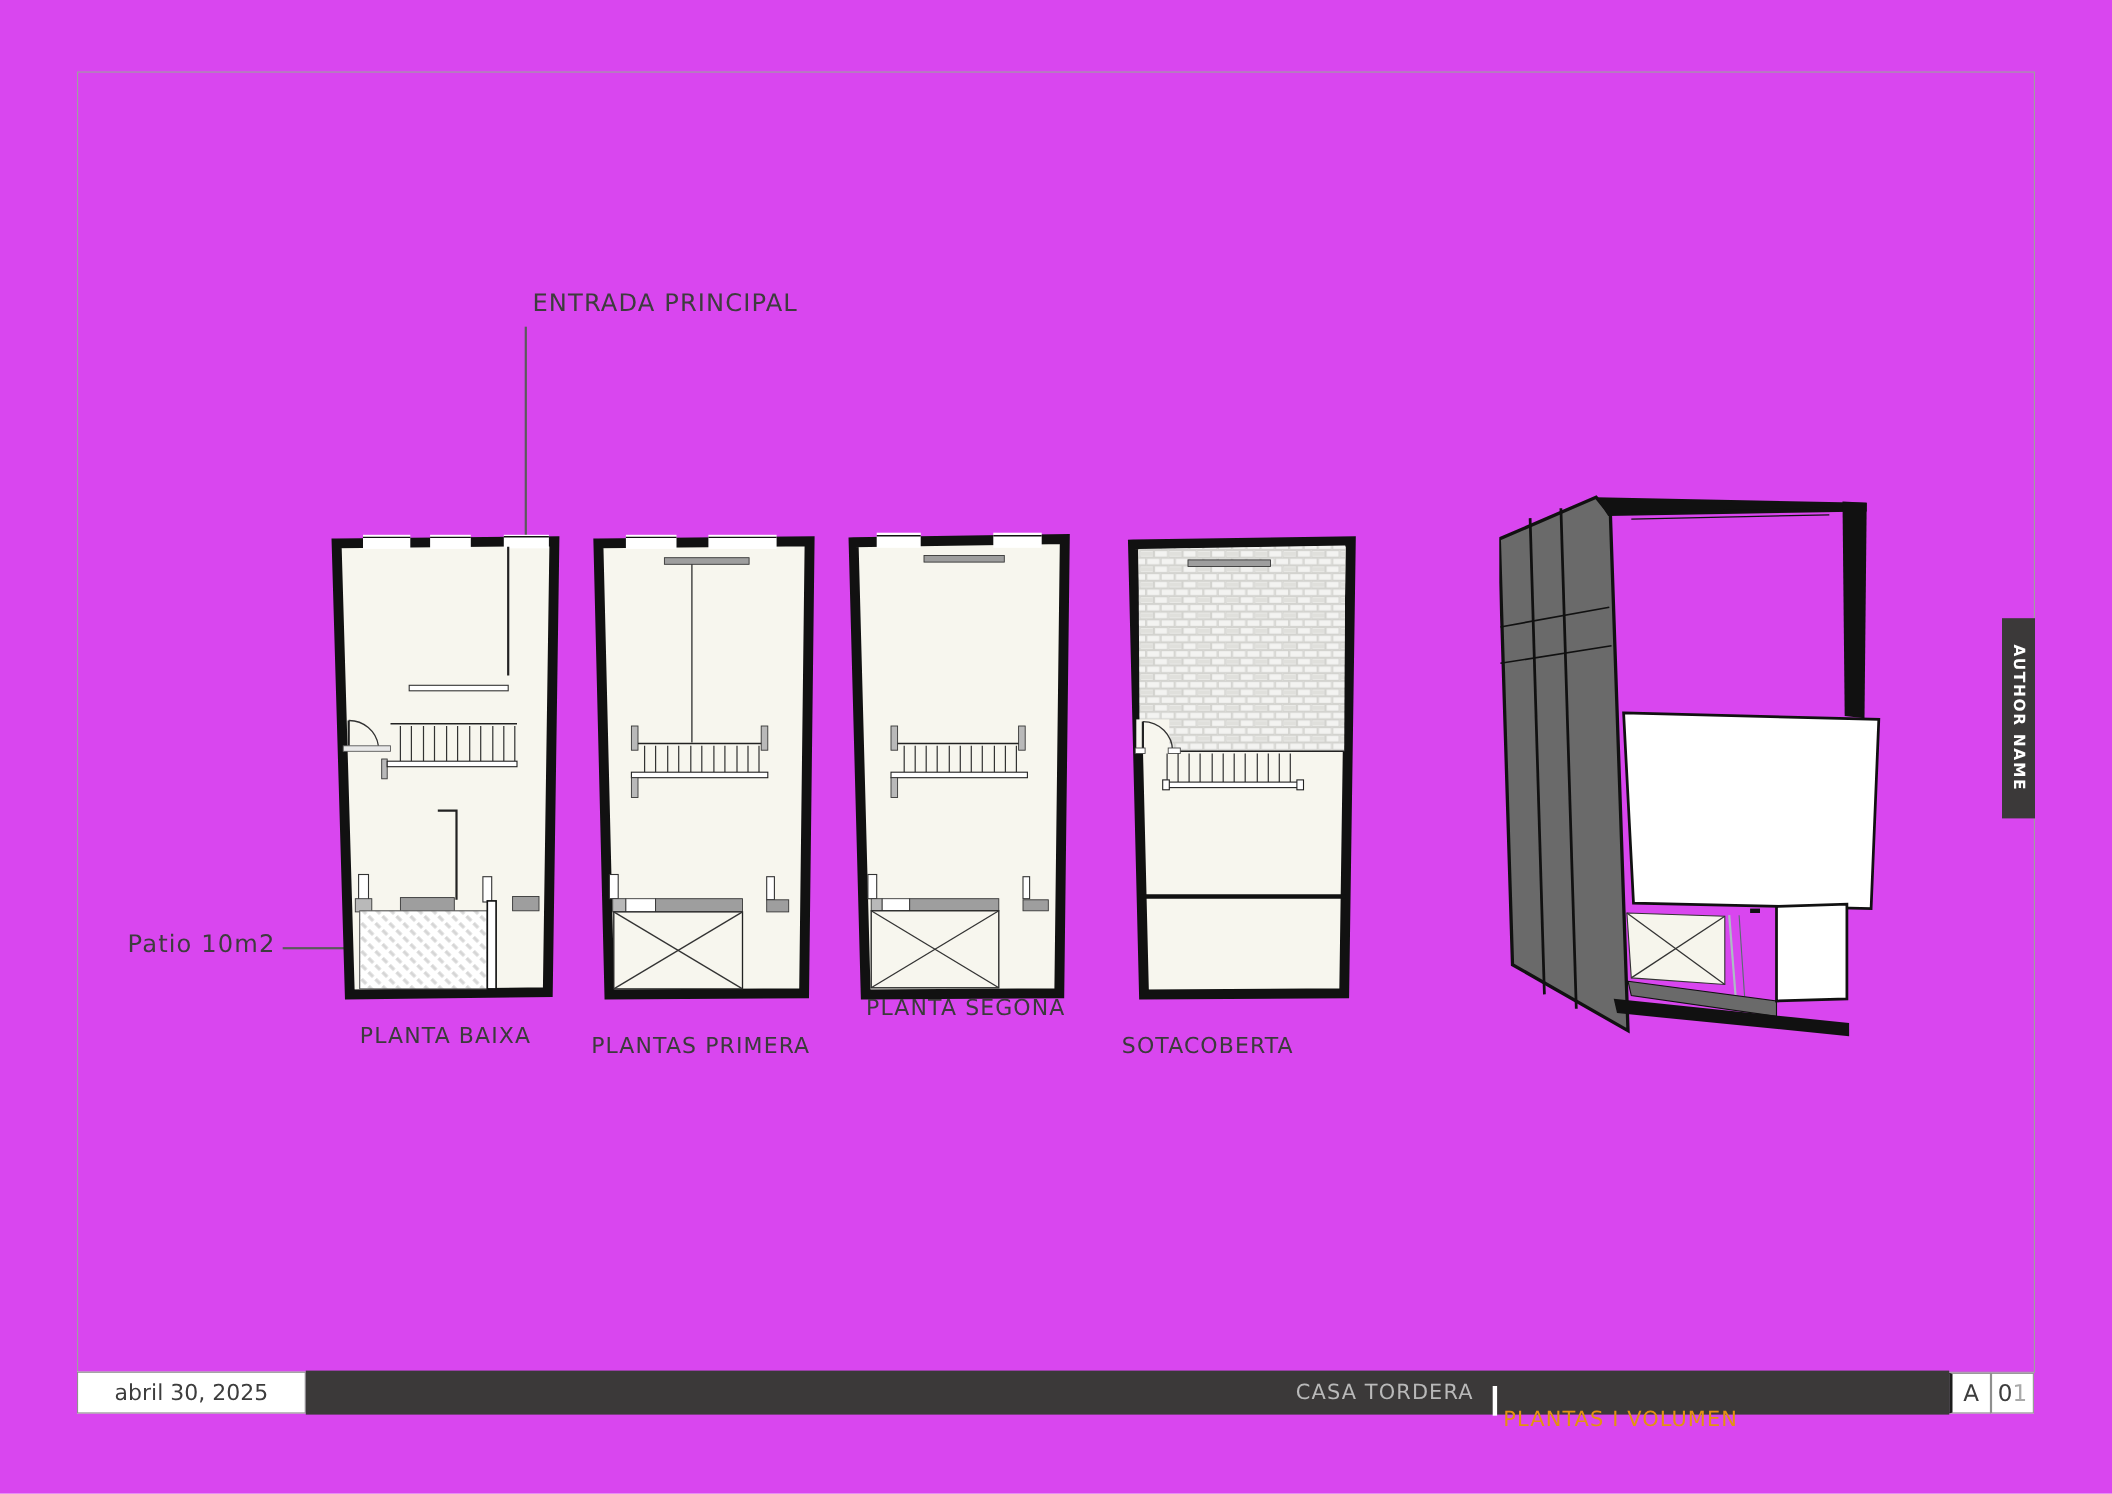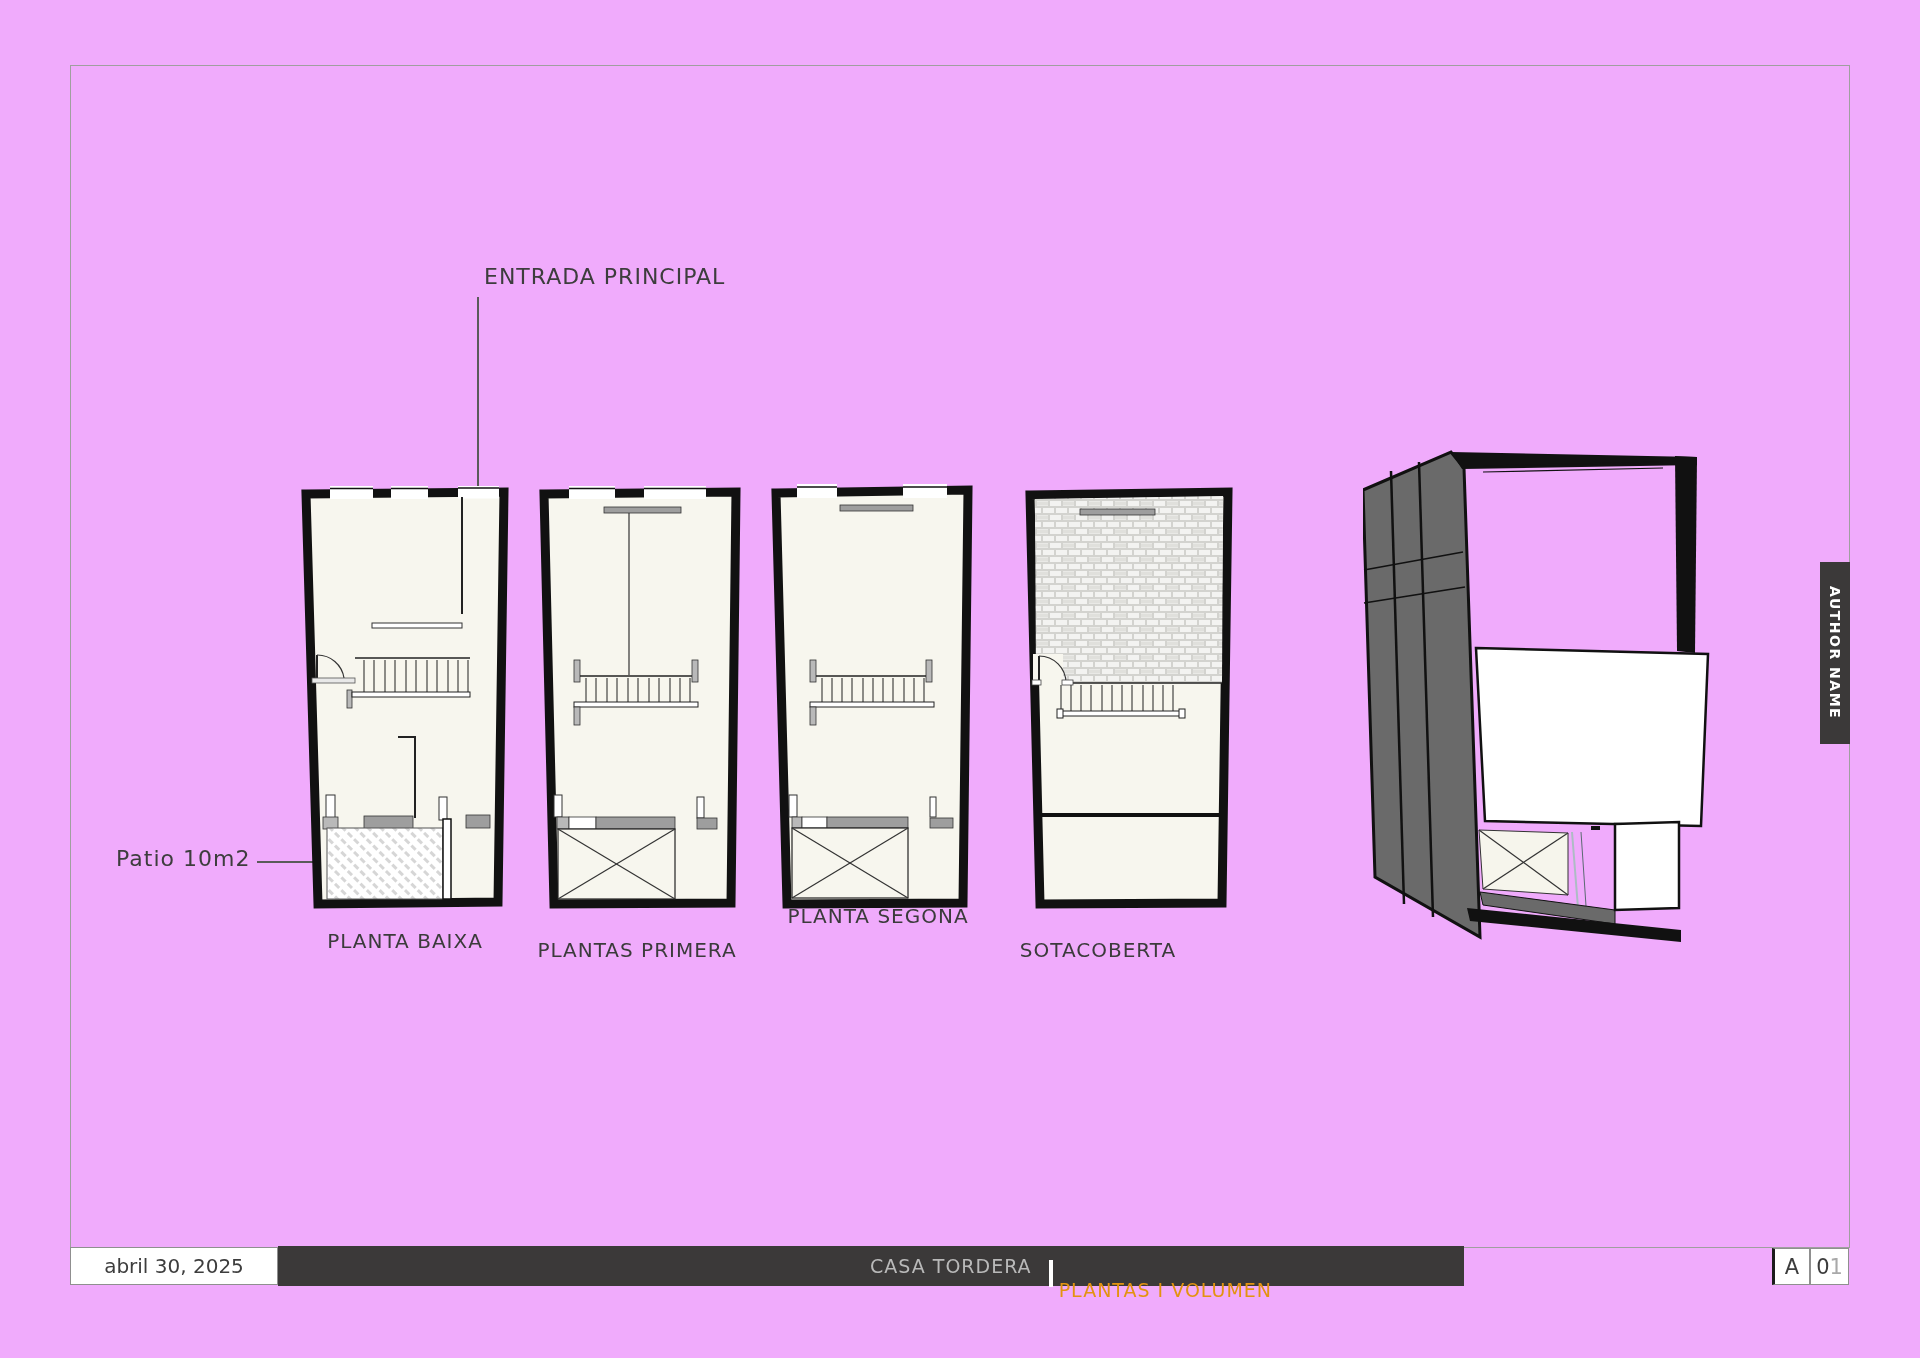--- a/index.html
+++ b/index.html
@@ -1,16 +1,16 @@
 <!DOCTYPE html>
 <html><head>
 <meta charset="utf-8">
 <style>
   html,body{margin:0;padding:0;background:#fff;}
-  #stage{position:relative;width:1920px;height:1358px;background:#f0abfc;overflow:hidden;
+  #stage{position:relative;width:1920px;height:1358px;background:#d946ef;overflow:hidden;
          font-family:"DejaVu Sans","Liberation Sans",sans-serif;color:#3d3d3d;}
   .abs{position:absolute;}
   #frame{left:70px;top:65px;width:1778px;height:1181px;border:1.5px solid #9f9f9f;}
   .ann-text{font-size:22px;letter-spacing:1px;color:#3d3d3d;white-space:nowrap;}
   #entrada-label{left:484px;top:264px;}
   #entrada-line{left:477px;top:297px;width:1.5px;height:192px;background:#5a5a5a;}
   #patio-label{left:116px;top:846px;}
   #patio-line{left:257px;top:861px;width:100px;height:1.5px;background:#5a5a5a;}
   .dot{width:11px;height:11px;border-radius:50%;background:#3d3d3d;}
   #entrada-dot{left:472px;top:489px;}
@@ -22,21 +22,21 @@
   #label-sotacoberta{left:1098px;top:938px;}
   #author-tab{left:1820px;top:562px;width:30px;height:182px;background:#3b3939;
       display:flex;align-items:center;justify-content:center;}
   #author-tab span{writing-mode:vertical-rl;font-size:14px;font-weight:bold;color:#fff;
       letter-spacing:1.5px;white-space:nowrap;}
   
   #titlebar-row{left:70px;top:1246px;width:1779px;height:40px;padding-left:14px;}
   #date-box{position:absolute;left:0;top:1px;width:208px;height:38px;background:#fff;
       border:1px solid #8f8f8f;box-sizing:border-box;display:flex;align-items:center;justify-content:center;
       font-size:20px;color:#3d3d3d;}
-  #dark-bar{position:absolute;left:208px;top:0;width:1186px;height:40px;background:#3b3939;
+  #dark-bar{position:absolute;left:208px;top:0;width:1494px;height:40px;background:#3b3939;
       display:flex;align-items:center;justify-content:flex-end;padding-right:192px;box-sizing:border-box;}
   #project-name{font-size:19px;letter-spacing:1px;color:#b9b9b9;white-space:pre;}
   #caret{display:inline-block;width:4px;height:27px;background:#fff;margin:6px 6px -8px 10px;}
   #sheet-title{font-size:19px;letter-spacing:1px;color:#e39310;white-space:nowrap;margin-top:47px;}
   #series-box{position:absolute;left:1702px;top:2px;width:38px;height:37px;background:#fff;
       border:1px solid #8f8f8f;border-left:3px solid #1c1c1c;box-sizing:border-box;
       display:flex;align-items:center;justify-content:center;font-size:21px;color:#3d3d3d;}
   #number-box{position:absolute;left:1740px;top:2px;width:39px;height:37px;background:#fff;
       border:1px solid #8f8f8f;box-sizing:border-box;display:flex;align-items:center;justify-content:center;
       font-size:21px;}

